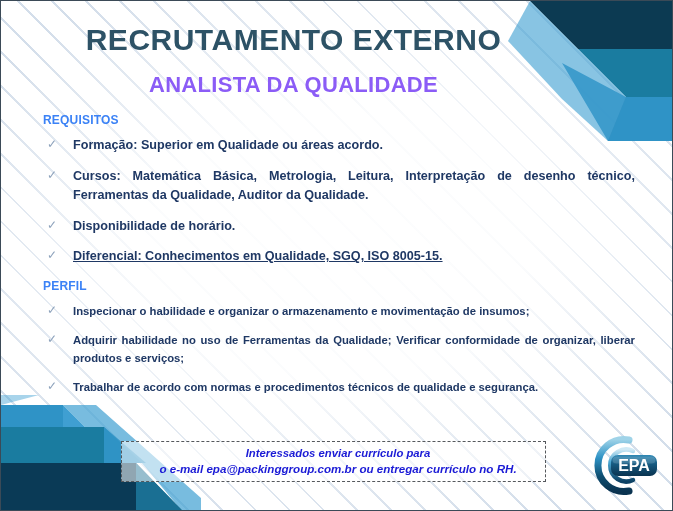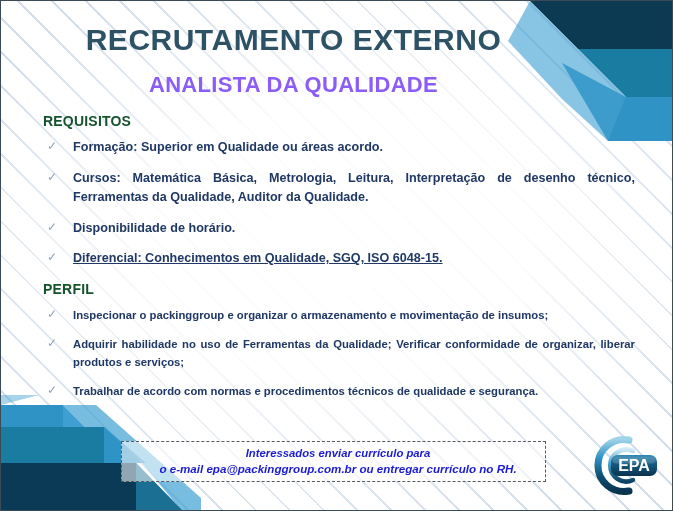--- a/index.html
+++ b/index.html
@@ -94,23 +94,23 @@
 
   .body-area {
     position: absolute;
     left: 42px;
     top: 112px;
     width: 592px;
     z-index: 6;
   }
 
   .section-head {
-    font-size: 14px;
-    font-weight: bold;
-    color: #14532d;
+    font-size: 12px;
+    font-weight: bold;
+    color: #3b82f6;
     letter-spacing: 0.2px;
     margin: 0 0 9px 0;
   }
   .section-head.perfil { margin-top: 12px; }
 
   ul.items {
     list-style: none;
     margin: 0;
     padding: 0;
   }
@@ -232,30 +232,30 @@
         <li class="justify">
           <span class="check">✓</span>
           <span class="itxt">Cursos: Matemática Básica, Metrologia, Leitura, Interpretação de desenho técnico, Ferramentas da Qualidade, Auditor da Qualidade.</span>
         </li>
         <li>
           <span class="check">✓</span>
           <span class="itxt">Disponibilidade de horário.</span>
         </li>
         <li class="underline">
           <span class="check">✓</span>
-          <span class="itxt">Diferencial: Conhecimentos em Qualidade, SGQ, ISO 6048-15.</span>
+          <span class="itxt">Diferencial: Conhecimentos em Qualidade, SGQ, ISO 8005-15.</span>
         </li>
       </ul>
 
       <div class="section-head perfil">PERFIL</div>
 
       <ul class="items perf">
         <li>
           <span class="check">✓</span>
-          <span class="itxt">Inspecionar o packinggroup e organizar o armazenamento e movimentação de insumos;</span>
+          <span class="itxt">Inspecionar o habilidade e organizar o armazenamento e movimentação de insumos;</span>
         </li>
         <li class="justify">
           <span class="check">✓</span>
           <span class="itxt">Adquirir habilidade no uso de Ferramentas da Qualidade; Verificar conformidade de organizar, liberar produtos e serviços;</span>
         </li>
         <li>
           <span class="check">✓</span>
           <span class="itxt">Trabalhar de acordo com normas e procedimentos técnicos de qualidade e segurança.</span>
         </li>
       </ul>

